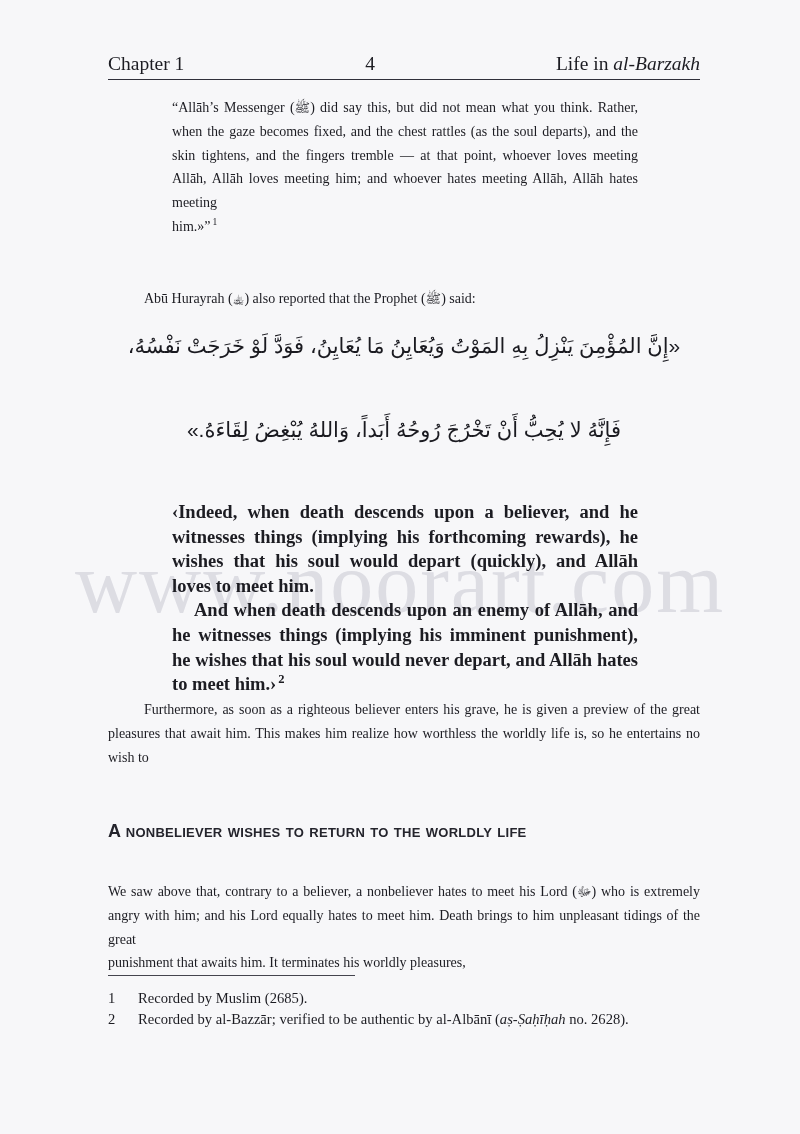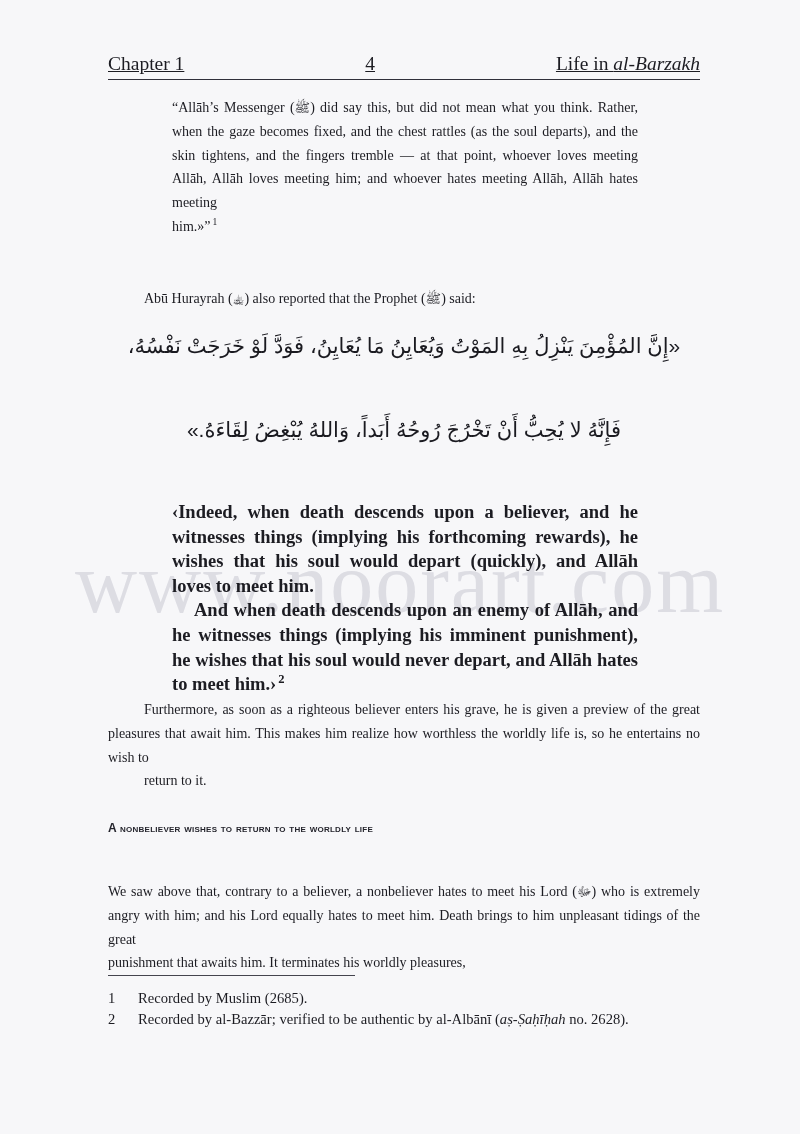--- a/index.html
+++ b/index.html
@@ -64,21 +64,20 @@
   
   .running-head {
     position: absolute;
     left: 108px;
     top: 52px;
     width: 592px;
     display: flex;
     align-items: flex-end;
     font-size: 19.5px;
     line-height: 1.2;
-    text-decoration: underline;
   }
   .rh-left  { flex: 0 0 auto; }
   .rh-mid   { flex: 1 1 auto; text-align: center; }
   .rh-right { flex: 0 0 auto; }
   .rh-italic { font-style: italic; }
 
   .head-rule {
     position: absolute;
     left: 108px;
     top: 79px;
@@ -151,21 +150,21 @@
   .para-2 .last-line { text-align: justify; }
 
   
   .section-heading {
     position: absolute;
     left: 108px;
     top: 821px;
     width: 592px;
     font-family: "Liberation Sans", "DejaVu Sans", sans-serif;
     font-weight: bold;
-    font-size: 12px;
+    font-size: 18px;
     letter-spacing: 0.25px;
     font-variant: small-caps;
     text-transform: lowercase;
     color: #24242c;
   }
   .section-heading::first-letter { text-transform: uppercase; }
 
   
   .fn-rule {
     position: absolute;
@@ -233,21 +232,20 @@
     <div class="arabic ar-1">«إِنَّ المُؤْمِنَ يَنْزِلُ بِهِ المَوْتُ وَيُعَايِنُ مَا يُعَايِنُ، فَوَدَّ لَوْ خَرَجَتْ نَفْسُهُ،</div>
     <div class="arabic ar-3">فَإِنَّهُ لا يُحِبُّ أَنْ تَخْرُجَ رُوحُهُ أَبَداً، وَاللهُ يُبْغِضُ لِقَاءَهُ.»</div>
 
     <div class="block translation">
       <p>‹Indeed, when death descends upon a believer, and he witnesses things (implying his forthcoming rewards), he wishes that his soul would depart (quickly), and Allāh loves to meet him.</p>
       <p><span>And when death descends upon an enemy of Allāh, and he witnesses things (implying his imminent punishment), he wishes that his soul would never depart, and Allāh hates to meet him.›</span><span class="sup">2</span></p>
     </div>
 
     <div class="block para para-1">
       <span>Furthermore, as soon as a righteous believer enters his grave, he is given a preview of the great pleasures that await him. This makes him realize how worthless the worldly life is, so he entertains no wish to</span>
-      <div class="last-line">return to it.</div>
     </div>
 
     <div class="section-heading">A Nonbeliever Wishes to Return to the Worldly Life</div>
 
     <div class="block para para-2">
       <span>We saw above that, contrary to a believer, a nonbeliever hates to meet his Lord (<span class="honorific">ﷻ</span>) who is extremely angry with him; and his Lord equally hates to meet him. Death brings to him unpleasant tidings of the great</span>
       <div class="last-line">punishment that awaits him. It terminates his worldly pleasures,</div>
     </div>
 
     <div class="fn-rule"></div>

